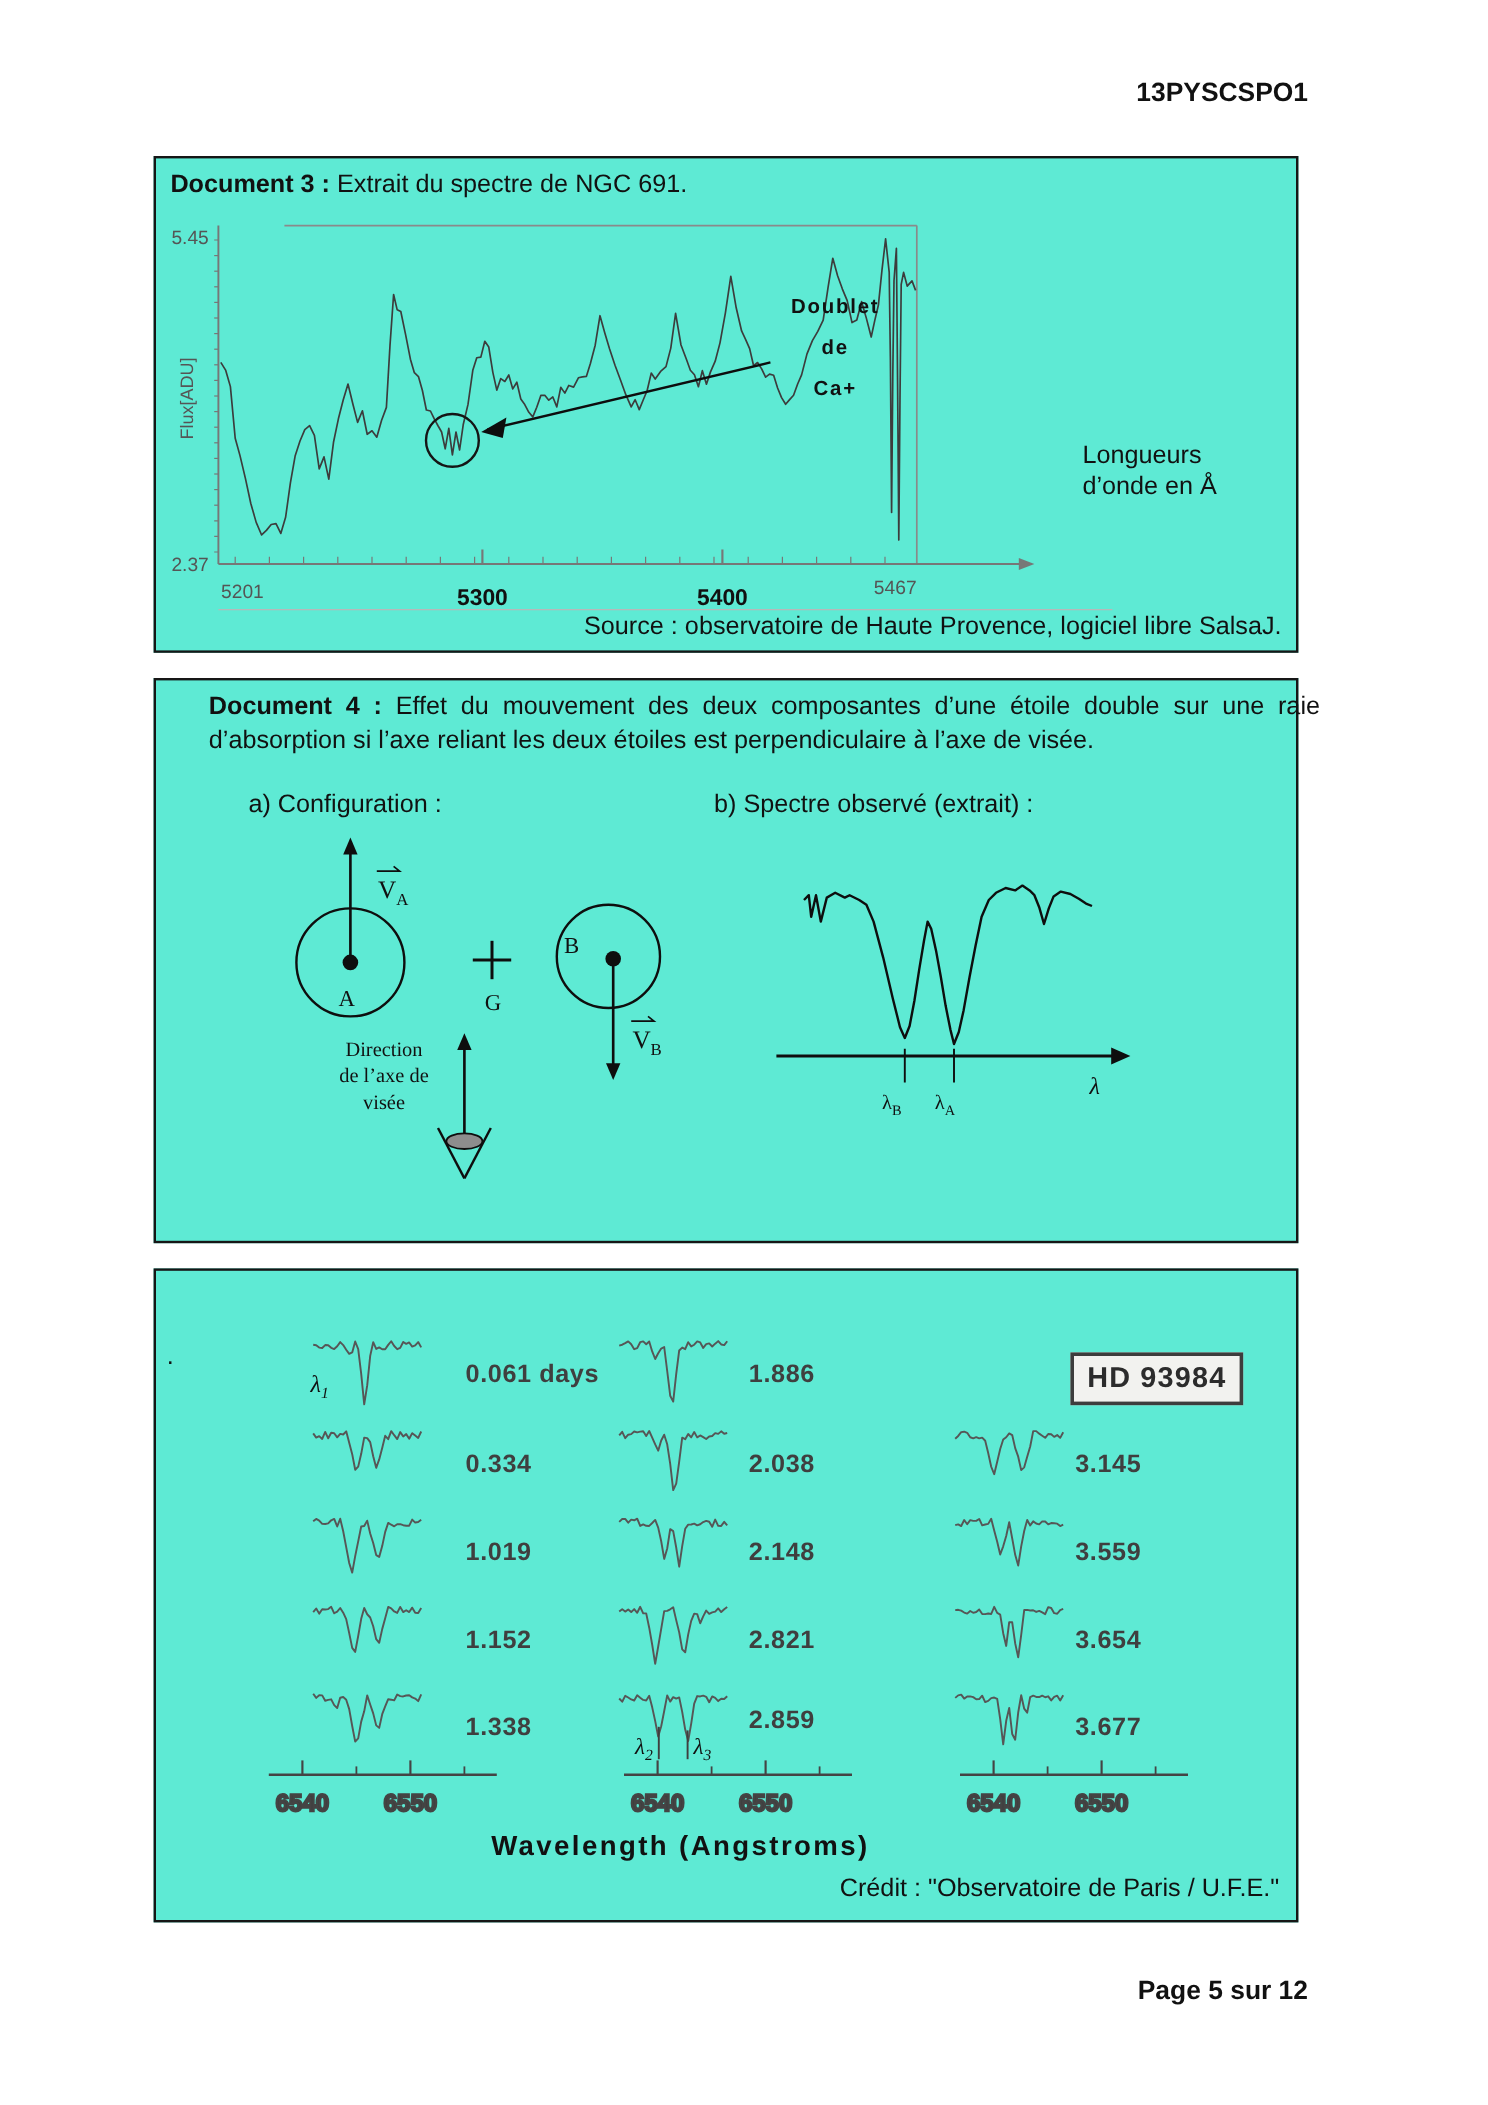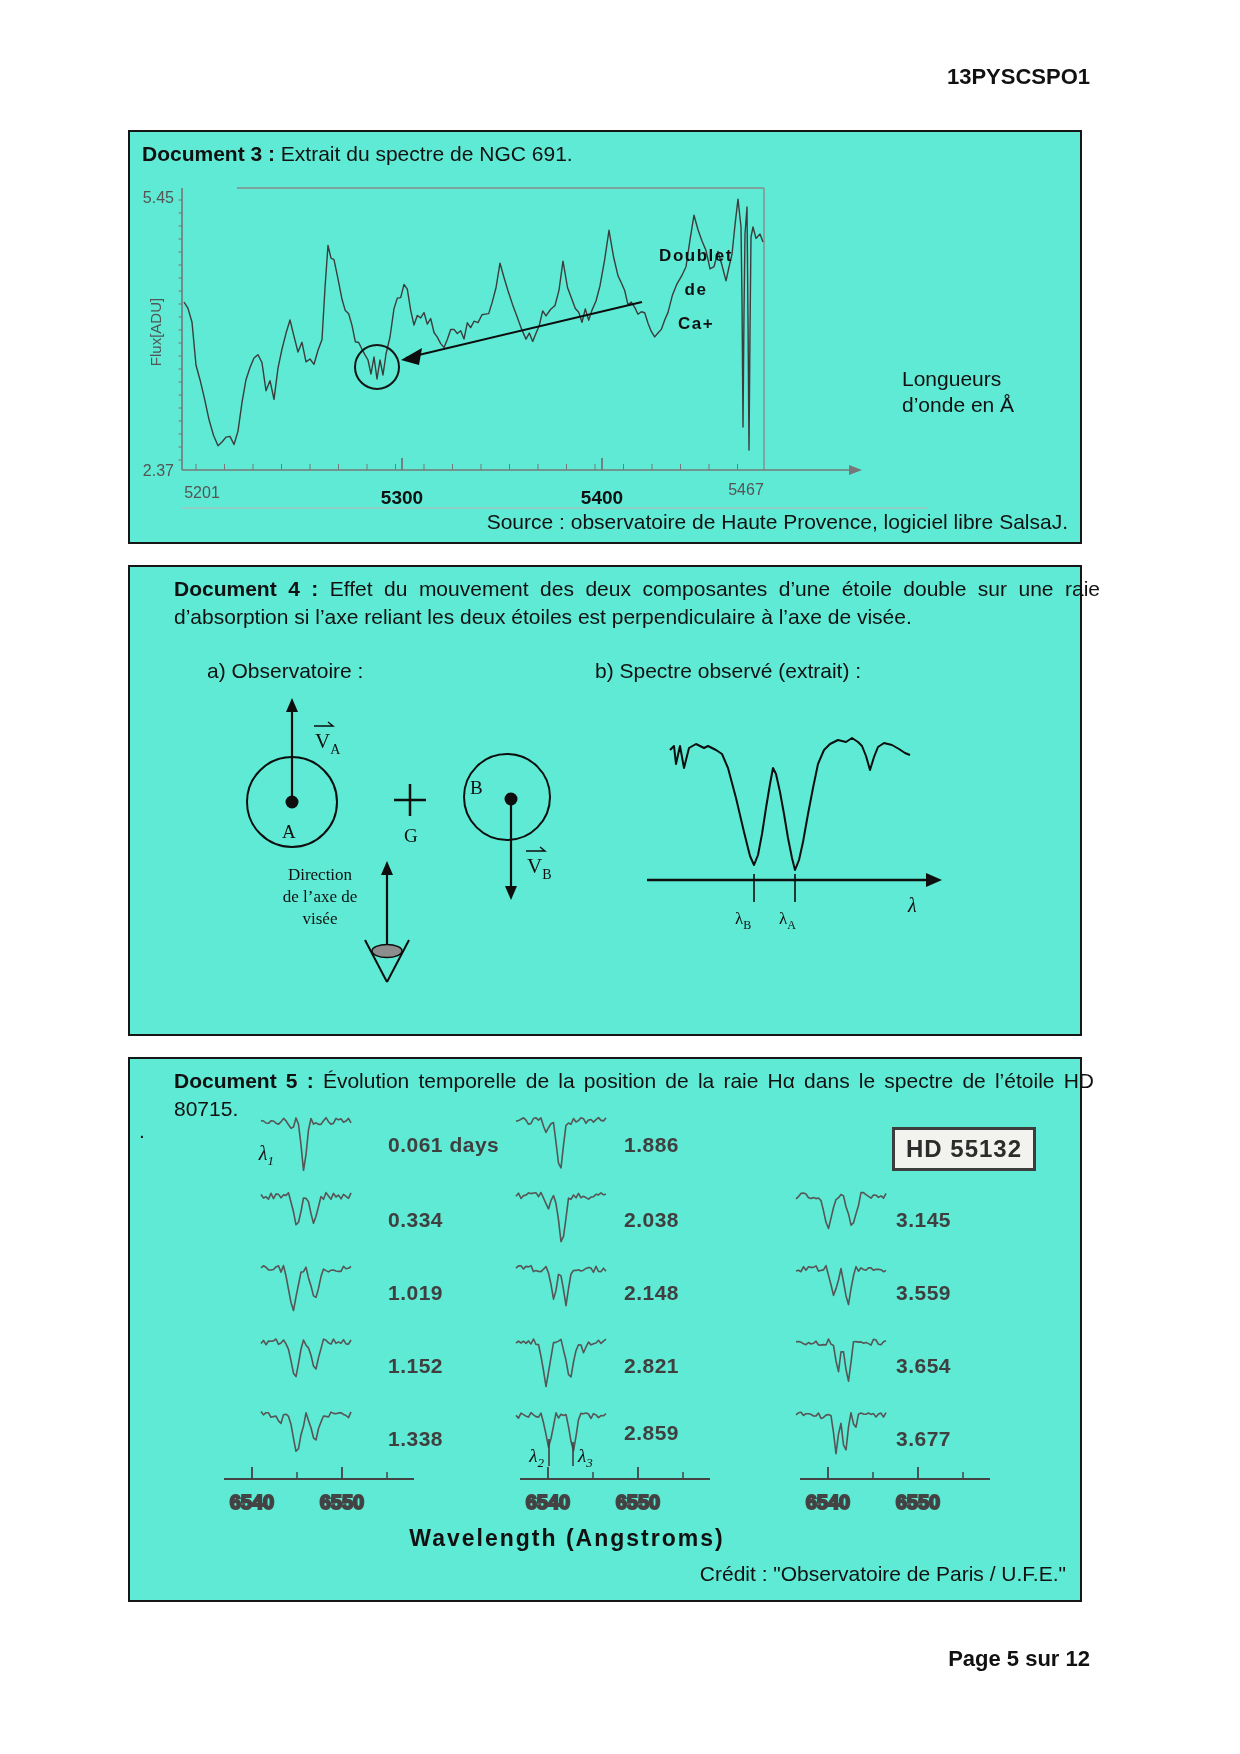--- a/index.html
+++ b/index.html
@@ -120,21 +120,21 @@
       <line x1="180" y1="506" x2="925" y2="506" stroke="#b8b8b8" stroke-width="1"></line>
     </svg>
 
     <p class="abs src" style="left:12px;top:378px;width:926px;">Source : observatoire de Haute Provence, logiciel libre SalsaJ.</p>
   </section>
 
   <section class="box" style="left:128px;top:565px;width:950px;height:467px;">
     <p class="abs para" style="left:12px;top:8px;width:926px;">
       <b>Document 4 :</b><span> Effet du mouvement des deux composantes d’une étoile double sur une raie d’absorption si l’axe reliant les deux étoiles est perpendiculaire à l’axe de visée.</span>
     </p>
-    <p class="abs caption" style="left:77px;top:92px;">a) Observatoire :</p>
+    <p class="abs caption" style="left:77px;top:92px;">a) Configuration :</p>
     <p class="abs caption" style="left:465px;top:92px;">b) Spectre observé (extrait) :</p>
 
     <svg class="fig-svg" width="950" height="467" viewBox="128 565 950 467">
 
       <circle cx="290" cy="800" r="45" class="dstroke" stroke-width="2"></circle>
       <circle cx="290" cy="800" r="6.5" fill="#0e0e0e"></circle>
       <text x="280" y="836" font-size="19" class="serif">A</text>
       <line x1="290" y1="794" x2="290" y2="708" class="dstroke" stroke-width="2.2"></line>
       <polygon points="290,696 284,710 296,710" fill="#0e0e0e"></polygon>
       <path d="M312,724 h19 l-5,-4" class="dstroke" stroke-width="1.4"></path>
@@ -167,26 +167,23 @@
       <line x1="752" y1="872" x2="752" y2="900" stroke="#0e0e0e" stroke-width="1.6"></line>
       <line x1="793" y1="872" x2="793" y2="900" stroke="#0e0e0e" stroke-width="1.6"></line>
       <text x="906" y="910" font-size="20" font-style="italic" class="serif">λ</text>
       <text x="733" y="922" font-size="17" class="serif"><tspan>λ</tspan><tspan dy="5" font-size="12">B</tspan></text>
       <text x="777" y="922" font-size="17" class="serif"><tspan>λ</tspan><tspan dy="5" font-size="12">A</tspan></text>
     </svg>
 
   </section>
 
   <section class="box" style="left:128px;top:1057px;width:950px;height:541px;">
-    <p class="abs para" style="left:12px;top:8px;width:920px;">
-      <b>Document 5 :</b><span> Évolution temporelle de la position de la raie Hα dans le spectre de l’étoile HD 80715.</span>
-    </p>
     <p class="abs caption" style="left:9px;top:60px;">.</p>
 
-    <div class="hdbox" style="left:762px;top:68px;width:138px;height:38px;">HD 55132</div>
+    <div class="hdbox" style="left:762px;top:68px;width:138px;height:38px;">HD 93984</div>
 
     <svg class="fig-svg" width="950" height="541" viewBox="128 1057 950 541">
 
       <path class="mini" d="M259.0,1118.6 L261.5,1119.0 L264.0,1121.0 L266.5,1121.3 L269.0,1118.9 L271.5,1119.0 L274.0,1121.2 L276.5,1122.2 L279.0,1119.9 L281.5,1116.4 L284.0,1118.9 L286.5,1122.8 L289.0,1126.2 L291.5,1125.0 L294.0,1115.9 L296.5,1122.3 L299.0,1142.9 L301.5,1168.3 L304.0,1152.5 L306.5,1127.9 L309.0,1116.5 L311.5,1122.1 L314.0,1120.8 L316.5,1122.4 L319.0,1122.4 L321.5,1118.7 L324.0,1115.7 L326.5,1119.7 L329.0,1122.3 L331.5,1121.2 L334.0,1116.3 L336.5,1117.9 L339.0,1116.7 L341.5,1120.2 L344.0,1119.1 L346.5,1116.4 L349.0,1120.8"></path>
       <path class="mini" d="M259.0,1192.5 L261.5,1196.0 L264.0,1194.8 L266.5,1197.1 L269.0,1191.3 L271.5,1196.6 L274.0,1192.0 L276.5,1192.4 L279.0,1195.8 L281.5,1192.9 L284.0,1193.4 L286.5,1190.8 L289.0,1200.2 L291.5,1209.8 L294.0,1222.8 L296.5,1220.2 L299.0,1209.5 L301.5,1196.0 L304.0,1196.4 L306.5,1199.8 L309.0,1211.6 L311.5,1221.2 L314.0,1214.2 L316.5,1204.6 L319.0,1194.5 L321.5,1197.3 L324.0,1190.6 L326.5,1194.0 L329.0,1197.2 L331.5,1191.4 L334.0,1195.0 L336.5,1193.1 L339.0,1196.9 L341.5,1192.3 L344.0,1194.3 L346.5,1196.3 L349.0,1190.9"></path>
       <path class="mini" d="M259.0,1265.8 L261.5,1263.8 L264.0,1265.2 L266.5,1267.9 L269.0,1268.0 L271.5,1267.5 L274.0,1264.9 L276.5,1263.8 L279.0,1270.1 L281.5,1263.6 L284.0,1274.0 L286.5,1287.3 L289.0,1300.5 L291.5,1308.5 L294.0,1294.8 L296.5,1282.5 L299.0,1270.1 L301.5,1269.7 L304.0,1265.2 L306.5,1275.9 L309.0,1283.9 L311.5,1293.9 L314.0,1295.4 L316.5,1286.4 L319.0,1274.6 L321.5,1267.1 L324.0,1268.6 L326.5,1269.9 L329.0,1268.2 L331.5,1268.1 L334.0,1269.0 L336.5,1269.4 L339.0,1269.4 L341.5,1264.3 L344.0,1266.8 L346.5,1266.3 L349.0,1264.5"></path>
       <path class="mini" d="M259.0,1341.5 L261.5,1338.4 L264.0,1342.7 L266.5,1339.0 L269.0,1339.2 L271.5,1338.9 L274.0,1337.0 L276.5,1342.4 L279.0,1341.0 L281.5,1338.0 L284.0,1341.9 L286.5,1347.3 L289.0,1358.9 L291.5,1371.2 L294.0,1374.6 L296.5,1361.3 L299.0,1347.0 L301.5,1338.0 L304.0,1343.2 L306.5,1345.9 L309.0,1353.2 L311.5,1364.0 L314.0,1367.0 L316.5,1355.6 L319.0,1346.6 L321.5,1337.1 L324.0,1338.3 L326.5,1340.9 L329.0,1342.1 L331.5,1337.1 L334.0,1341.4 L336.5,1339.9 L339.0,1341.4 L341.5,1337.7 L344.0,1341.9 L346.5,1342.1 L349.0,1338.0"></path>
       <path class="mini" d="M259.0,1409.5 L261.5,1412.9 L264.0,1410.7 L266.5,1410.8 L269.0,1415.3 L271.5,1414.6 L274.0,1414.1 L276.5,1418.9 L279.0,1421.4 L281.5,1412.8 L284.0,1412.2 L286.5,1414.4 L289.0,1422.3 L291.5,1436.3 L294.0,1449.3 L296.5,1446.7 L299.0,1432.7 L301.5,1424.1 L304.0,1410.8 L306.5,1418.4 L309.0,1425.8 L311.5,1435.8 L314.0,1437.9 L316.5,1426.5 L319.0,1420.0 L321.5,1414.0 L324.0,1414.4 L326.5,1415.0 L329.0,1410.1 L331.5,1411.4 L334.0,1411.7 L336.5,1410.9 L339.0,1410.7 L341.5,1412.5 L344.0,1413.5 L346.5,1415.6 L349.0,1409.9"></path>
       <path class="mini" d="M514.0,1119.3 L516.5,1118.6 L519.0,1117.3 L521.5,1115.8 L524.0,1118.2 L526.5,1122.3 L529.0,1121.4 L531.5,1116.5 L534.0,1115.8 L536.5,1118.2 L539.0,1115.9 L541.5,1124.2 L544.0,1130.5 L546.5,1125.7 L549.0,1121.8 L551.5,1120.5 L554.0,1140.5 L556.5,1161.1 L559.0,1166.0 L561.5,1143.1 L564.0,1123.4 L566.5,1121.0 L569.0,1122.3 L571.5,1116.5 L574.0,1120.0 L576.5,1118.6 L579.0,1115.8 L581.5,1116.7 L584.0,1121.3 L586.5,1118.1 L589.0,1117.5 L591.5,1120.1 L594.0,1117.7 L596.5,1115.6 L599.0,1118.4 L601.5,1118.9 L604.0,1115.7"></path>
       <path class="mini" d="M514.0,1194.2 L516.5,1191.2 L519.0,1196.5 L521.5,1193.6 L524.0,1193.1 L526.5,1190.9 L529.0,1191.6 L531.5,1191.0 L534.0,1190.7 L536.5,1194.7 L539.0,1190.5 L541.5,1196.0 L544.0,1201.7 L546.5,1206.9 L549.0,1198.4 L551.5,1193.6 L554.0,1201.6 L556.5,1217.9 L559.0,1239.7 L561.5,1234.4 L564.0,1216.1 L566.5,1196.1 L569.0,1197.3 L571.5,1193.0 L574.0,1195.8 L576.5,1191.4 L579.0,1195.8 L581.5,1194.2 L584.0,1195.6 L586.5,1197.2 L589.0,1195.1 L591.5,1194.7 L594.0,1192.3 L596.5,1192.9 L599.0,1190.8 L601.5,1192.8 L604.0,1192.2"></path>

